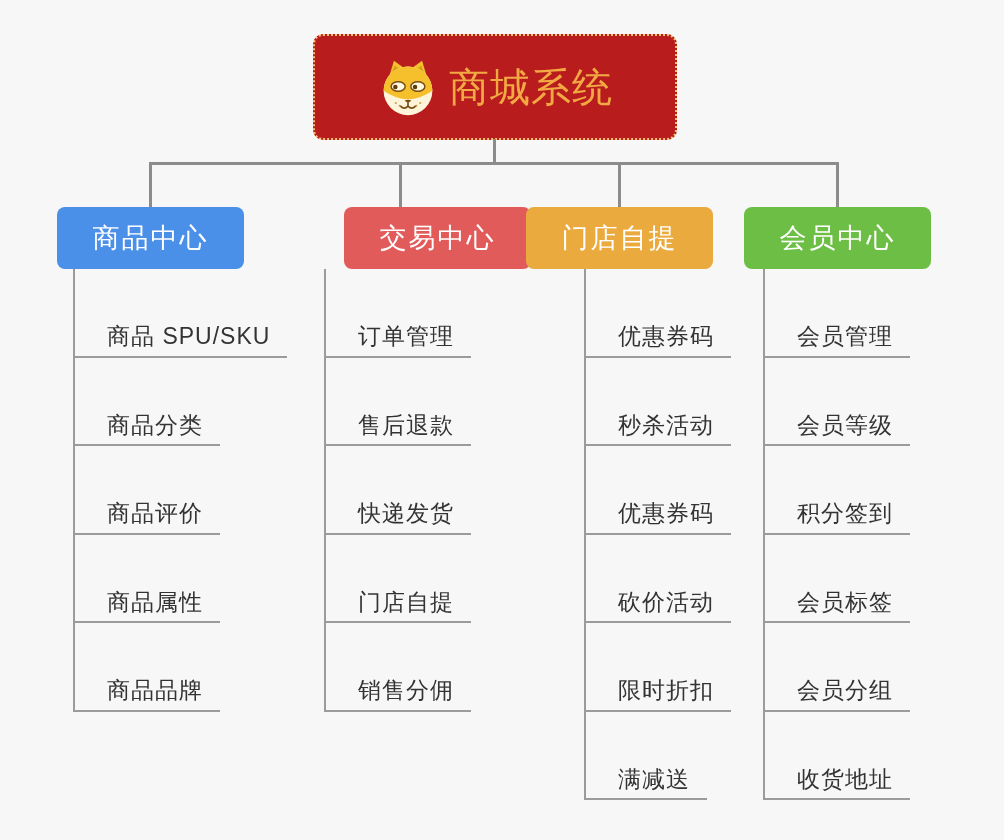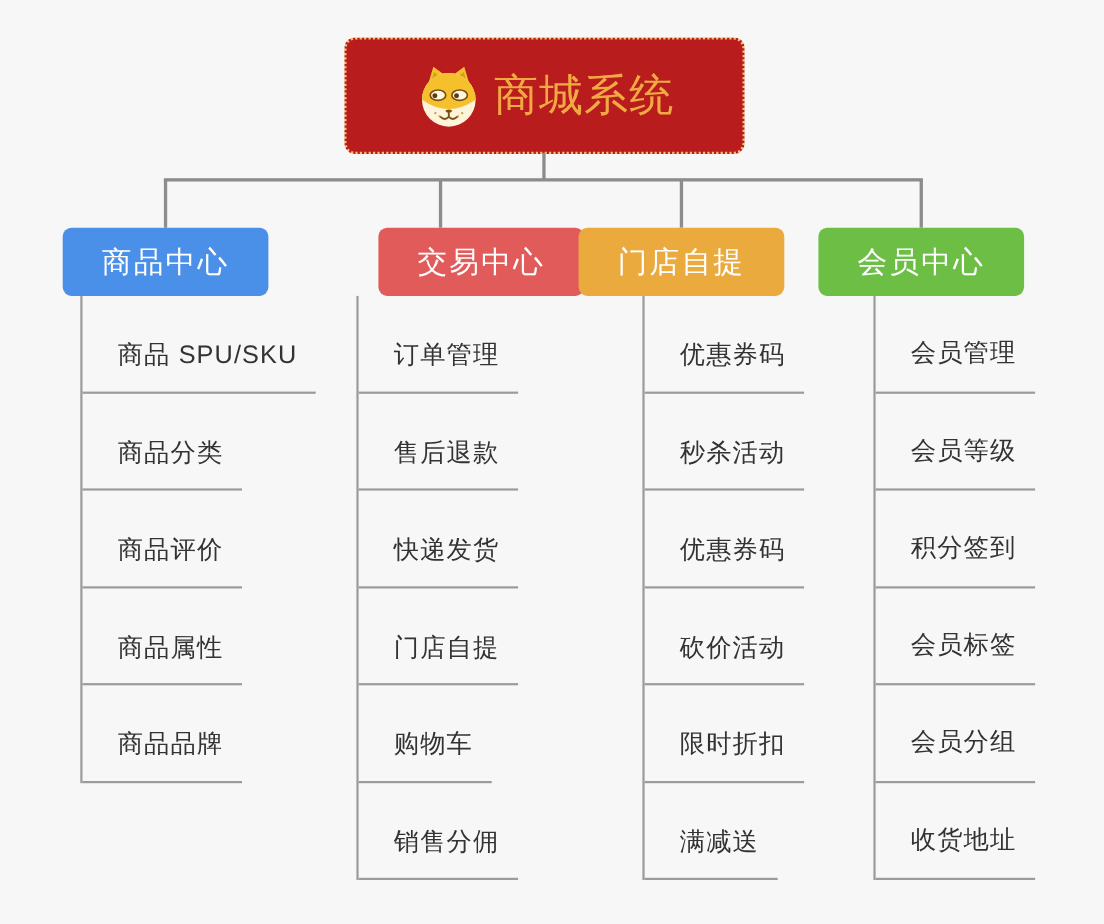--- a/index.html
+++ b/index.html
@@ -21,24 +21,24 @@
   .drop1{left:149px;} .drop2{left:399px;} .drop3{left:618px;} .drop4{left:836px;}
 
   
   .branch{position:absolute;top:207px;width:187px;height:62px;border-radius:8px;
           display:flex;align-items:center;justify-content:center;
           color:#ffffff;font-size:27px;letter-spacing:2px;}
   .b1{left:57px;} .b2{left:307px;} .b3{left:526px;} .b4{left:744px;}
 
   
   .col{position:absolute;top:269px;border-left:2px solid #9b9b9b;}
-  .c1{left:73px;} .c2{left:324px;} .c3{left:543px;margin-left:41px;} .c4{left:794px;font-family:Liberation Mono, monospace;}
+  .c1{left:73px;} .c2{left:324px;} .c3{left:543px;margin-left:41px;} .c4{left:763px;}
   .item{height:88.5px;display:flex;align-items:flex-end;}
   .item > span{display:inline-block;border-bottom:2px solid #9b9b9b;
-               padding:0 17px 20px 32px;font-size:23px;letter-spacing:1px;
+               padding:0 17px 6px 32px;font-size:23px;letter-spacing:1px;
                color:#333333;white-space:nowrap;line-height:1.15;}
 </style>
 </head>
 <body>
 
 <div class="canvas">
 
   <div class="root">
     <svg class="root-icon" viewBox="0 0 64 64" aria-hidden="true">
       <polygon points="11,24 17,4 31,14" fill="#f5c02c"></polygon>
@@ -98,23 +98,20 @@
     <div class="item">
         <span>售后退款</span>
       </div>
     <div class="item">
         <span>快递发货</span>
       </div>
     <div class="item">
         <span>门店自提</span>
       </div>
     <div class="item">
-        <span>购物车</span>
-      </div>
-    <div class="item">
         <span>销售分佣</span>
       </div>
   </div>
 
   <div class="col c3">
     <div class="item">
         <span>优惠券码</span>
       </div>
     <div class="item">
         <span>秒杀活动</span>

